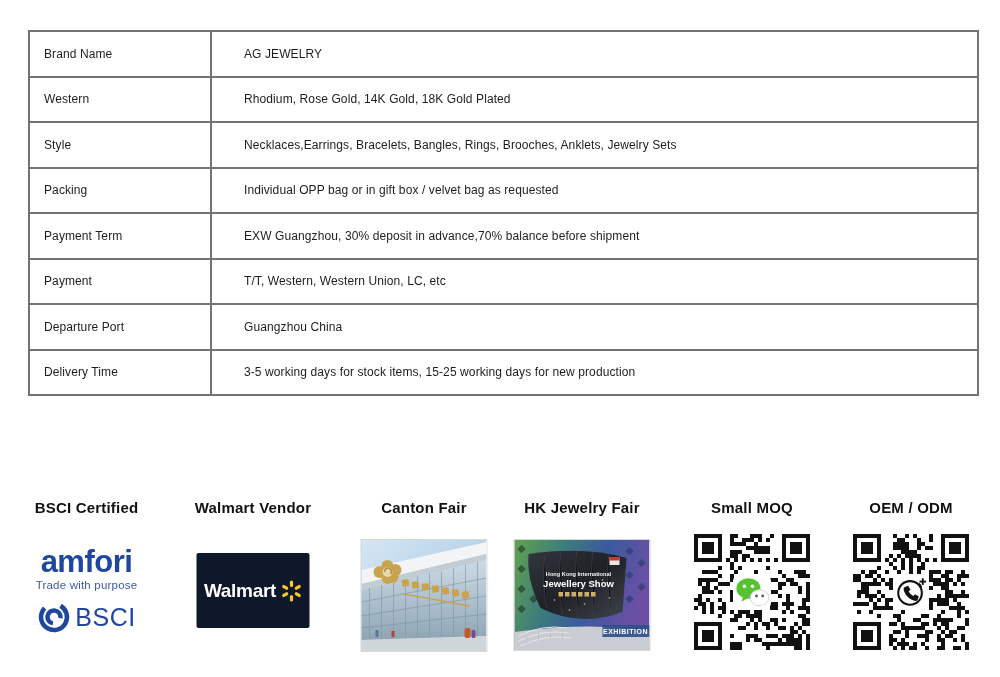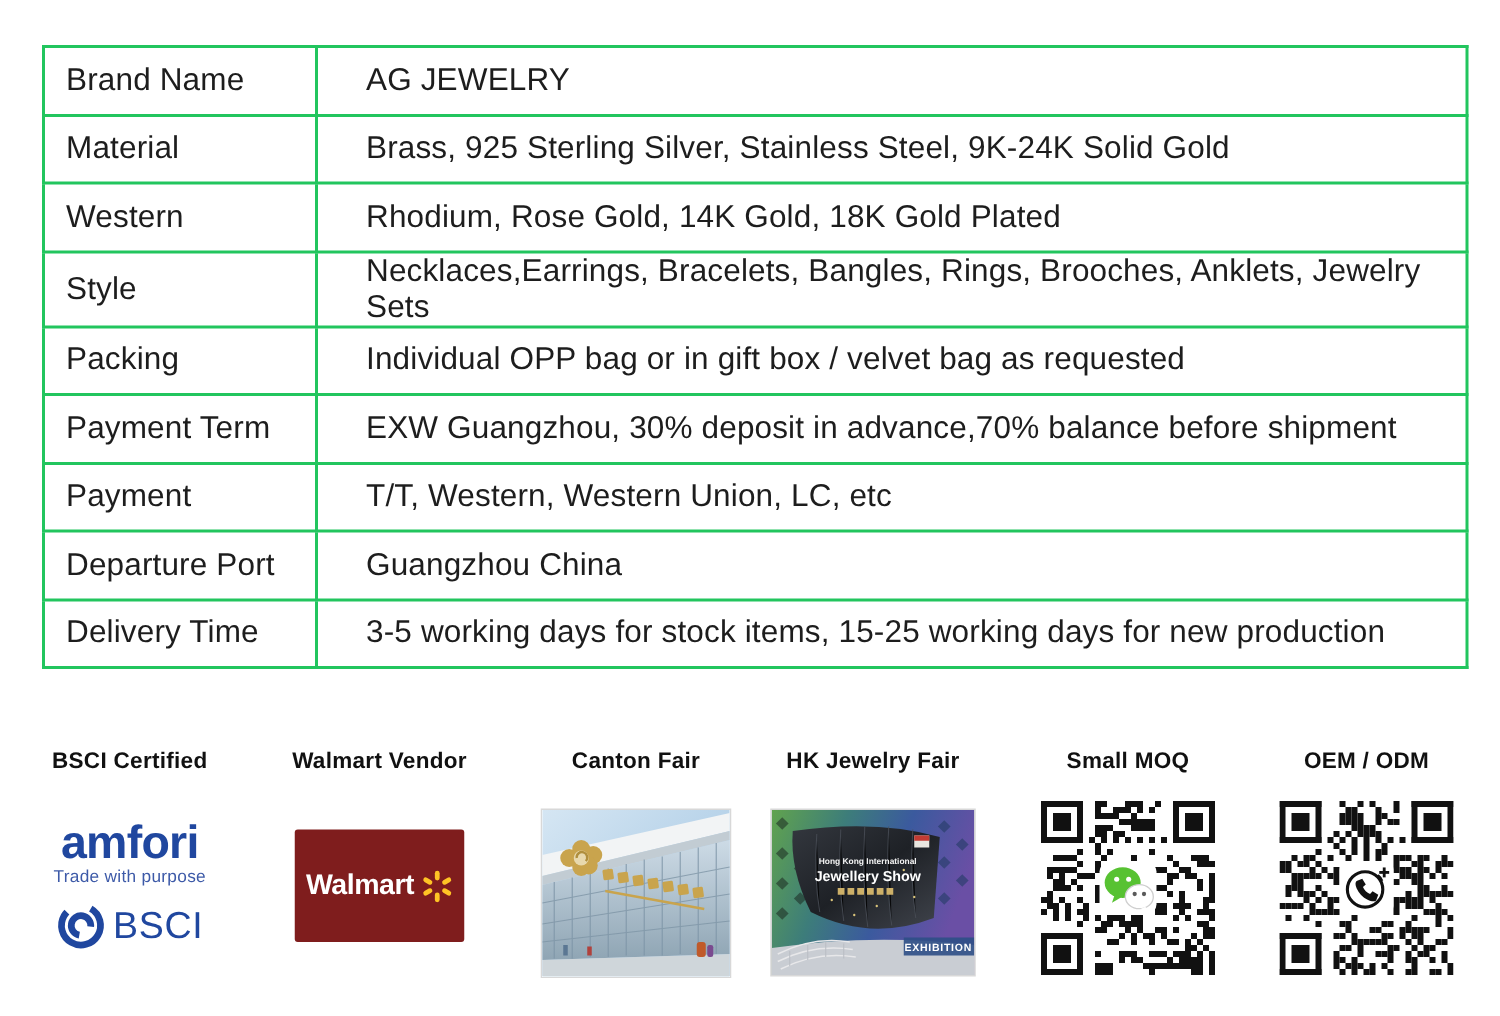--- a/index.html
+++ b/index.html
@@ -9,22 +9,22 @@
     font-family:"Liberation Sans", sans-serif; color:#1d1d1d; overflow:hidden;
   }
 
   
   .proptable {
     position:absolute; left:28px; top:30px; width:951px;
     display:table; border-collapse:collapse; table-layout:fixed;
   }
   .tr { display:table-row; }
   .td {
-    display:table-cell; border:2px solid #22c55e; vertical-align:middle;
-    height:45.5px; font-size:21px; color:#1d1d1d; letter-spacing:0.1px;
+    display:table-cell; border:2px solid #737373; vertical-align:middle;
+    height:45.5px; font-size:12px; color:#1d1d1d; letter-spacing:0.1px;
   }
   .td.label { width:182px; padding-left:14px; }
   .td.value { padding-left:32px; padding-right:6px; }
 
   
   .badge { position:absolute; top:496px; height:175px; }
   .badge .blabel {
     position:absolute; top:3px; left:0; width:100%; text-align:center;
     font-size:15px; font-weight:700; color:#111; letter-spacing:0.2px;
   }
@@ -32,21 +32,21 @@
 
   
   .amfori { top:50px; width:130px; text-align:center; }
   .amfori .word { font-size:31px; font-weight:700; color:#20479f; letter-spacing:-0.5px; line-height:1; }
   .amfori .tag  { font-size:11.5px; color:#3d5aa8; margin-top:2px; letter-spacing:0.2px; }
   .amfori .row2 { display:flex; align-items:center; justify-content:center; gap:4px; margin-top:9px; }
   .amfori .org  { font-size:25px; font-weight:400; color:#20479f; letter-spacing:0.5px; }
 
   
   .walmart {
-    top:57px; width:113px; height:75px; background:#7f1d1d; border-radius:2px;
+    top:57px; width:113px; height:75px; background:#0f172a; border-radius:2px;
     display:flex; align-items:center; justify-content:center; gap:4px;
   }
   .walmart .wname { color:#ffffff; font-size:19px; font-weight:700; letter-spacing:-0.3px; }
 
   
   .photo { top:44px; box-shadow:0 0 0 1px #d8d8d8; }
   .photo svg { display:block; }
 
   
   .qrwrap { top:38px; position:absolute; }
@@ -57,24 +57,20 @@
 </style>
 </head>
 <body>
 
 <div class="page">
 
   <div class="proptable">
     <div class="tr">
       <div class="td label">Brand Name</div>
       <div class="td value">AG JEWELRY</div>
-    </div>
-    <div class="tr">
-      <div class="td label">Material</div>
-      <div class="td value">Brass, 925 Sterling Silver, Stainless Steel, 9K-24K Solid Gold</div>
     </div>
     <div class="tr">
       <div class="td label">Western</div>
       <div class="td value">Rhodium, Rose Gold, 14K Gold, 18K Gold Plated</div>
     </div>
     <div class="tr">
       <div class="td label">Style</div>
       <div class="td value">Necklaces,Earrings, Bracelets, Bangles, Rings, Brooches, Anklets, Jewelry Sets</div>
     </div>
     <div class="tr">

